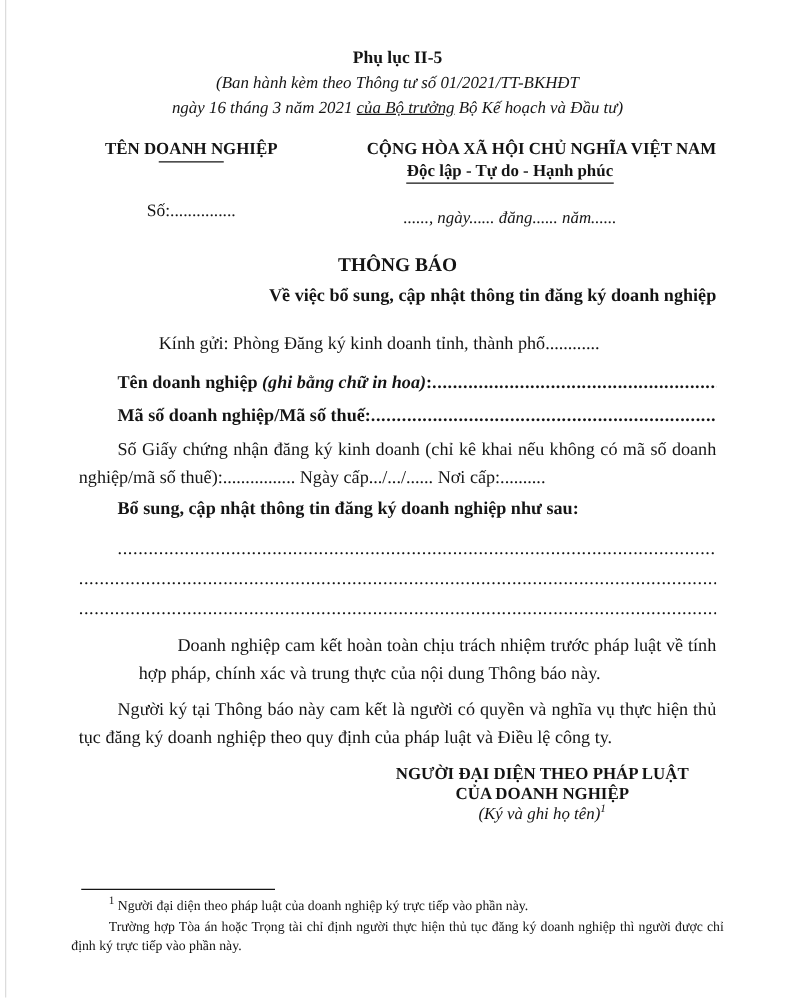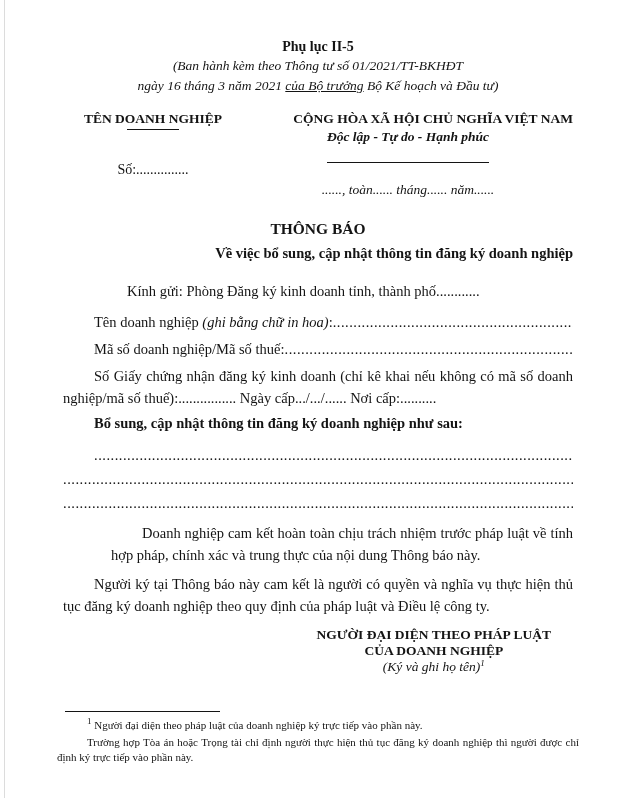--- a/index.html
+++ b/index.html
@@ -30,30 +30,30 @@
   .issuance .u { text-decoration: underline; }
 
   .header-cols { display: flex; margin-top: 14px; }
   .col-left { width: 180px; text-align: center; }
   .col-right { flex: 1; text-align: center; }
   .org-label { font-weight: bold; font-size: 13.5px; line-height: 17px; }
   .org-rule { width: 52px; border-top: 1px solid #141414; margin: 2px auto 0 auto; }
   .so-line { margin-top: 32px; font-size: 14px; }
   .motto-1 { font-weight: bold; font-size: 13.5px; line-height: 17px; text-align: right; }
   .motto-2 { font-weight: bold; font-size: 13.5px; line-height: 17px; margin-top: 1px; }
-  .motto-2 .underlined { display: inline-block; border-bottom: 1px solid #141414; padding-bottom: 17px; font-style: italic; }
+  .motto-2 .underlined { display: inline-block; border-bottom: 1px solid #141414; padding-bottom: 1px; }
   .date-line { margin-top: 19px; font-style: italic; font-size: 13.5px; }
 
   .doc-title { text-align: center; font-weight: bold; font-size: 15.5px; margin-top: 21px; line-height: 20px; }
   .doc-subtitle { text-align: right; font-weight: bold; font-size: 14.5px; margin-top: 4px; line-height: 20px; }
 
   .recipient { margin-top: 17px; padding-left: 64px; line-height: 22px; }
 
   .fields { margin-top: 9px; }
-  .field-row { display: flex; padding-left: 31px; line-height: 22px; margin-bottom: 5px; }
+  .field-row { display: flex; padding-left: 31px; line-height: 22px; margin-bottom: 5px; font-weight: bold; }
   .field-row .label { white-space: nowrap; }
   .field-row .dots-fill {
     flex: 1; overflow: hidden; white-space: nowrap; letter-spacing: 0.5px;
   }
   .italic { font-style: italic; }
 
   .para { text-align: justify; text-indent: 31px; line-height: 22px; margin: 0; }
   .para-cert { margin-top: 1px; }
   .para-bold { font-weight: bold; text-indent: 31px; line-height: 22px; margin-top: 3px; }
 
@@ -94,21 +94,21 @@
 
   <div class="header-cols">
     <div class="col-left">
       <div class="org-label">TÊN DOANH NGHIỆP</div>
       <div class="org-rule"></div>
       <div class="so-line">Số:...............</div>
     </div>
     <div class="col-right">
       <div class="motto-1">CỘNG HÒA XÃ HỘI CHỦ NGHĨA VIỆT NAM</div>
       <div class="motto-2"><span class="underlined">Độc lập - Tự do - Hạnh phúc</span></div>
-      <div class="date-line">......, toàn...... tháng...... năm......</div>
+      <div class="date-line">......, ngày...... đăng...... năm......</div>
     </div>
   </div>
 
   <div class="doc-title">THÔNG BÁO</div>
   <div class="doc-subtitle">Về việc bổ sung, cập nhật thông tin đăng ký doanh nghiệp</div>
 
   <div class="recipient">Kính gửi: Phòng Đăng ký kinh doanh tỉnh, thành phố............</div>
 
   <div class="fields">
     <div class="field-row">

